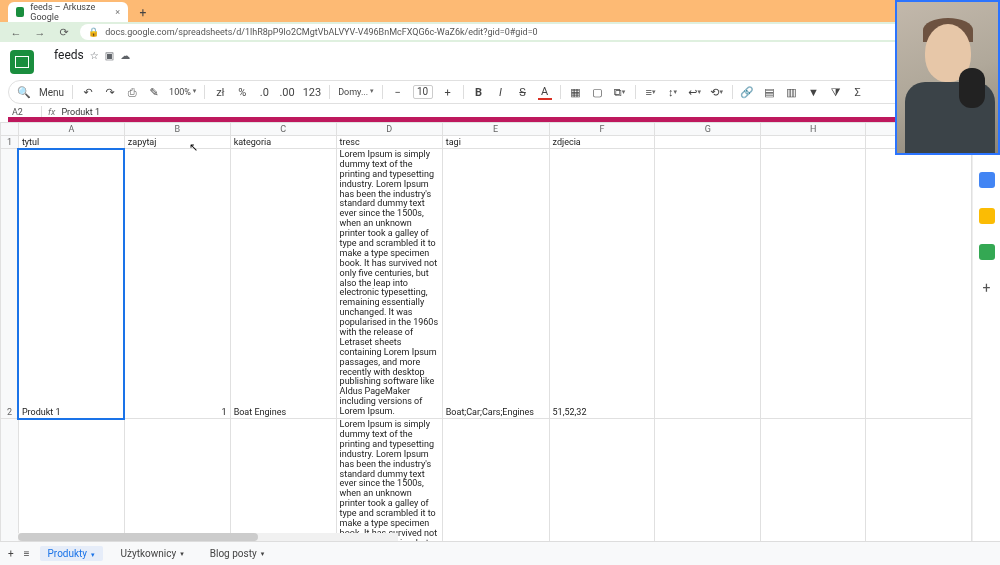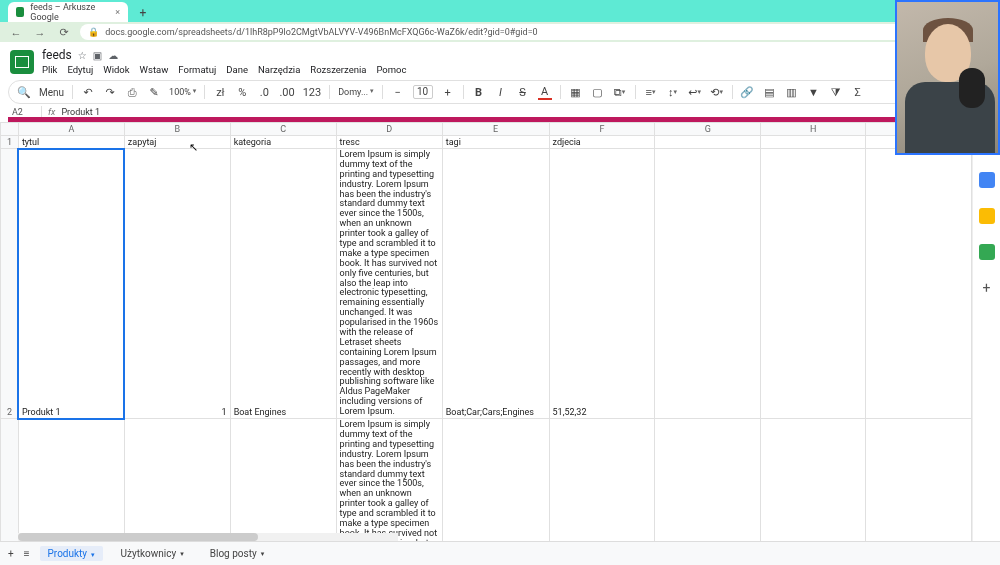--- a/index.html
+++ b/index.html
@@ -1,33 +1,33 @@
 <!DOCTYPE html>
 <html><head>
 <meta charset="utf-8">
 <style>
 * { margin:0; padding:0; box-sizing:border-box; font-family:"Google Sans",Roboto,Arial,sans-serif; }
 body { background:#fff; width:1000px; height:565px; overflow:hidden; position:relative; }
 
 
-.browser-top { height:42px; background:#5eead4; }
+.browser-top { height:42px; background:#fdba74; }
 .tab-strip { height:22px; display:flex; align-items:flex-end; padding-left:8px; gap:6px; }
 .tab { width:120px; height:20px; background:#fff; border-radius:6px 6px 0 0; font-size:9px; color:#444; display:flex; align-items:center; padding:0 8px; gap:6px; }
 .tab .favicon { width:10px; height:10px; background:#1a8e3e; border-radius:2px; display:flex; align-items:center; justify-content:center; color:#fff; font-size:7px; }
 .tab .close { margin-left:auto; color:#777; }
 .new-tab { width:18px; height:18px; display:flex; align-items:center; justify-content:center; color:#444; font-size:12px; border-radius:50%; }
 .addr-row { height:20px; display:flex; align-items:center; padding:0 8px; gap:8px; background:#dff0df; }
 .nav-btn { width:16px; height:16px; display:flex; align-items:center; justify-content:center; color:#555; font-size:11px; }
 .url-bar { flex:1; height:16px; background:#fff; border-radius:8px; font-size:9px; color:#555; display:flex; align-items:center; padding:0 8px; gap:6px; }
 .url-bar .lock { color:#555; }
 .addr-icons { display:flex; gap:6px; align-items:center; padding-right:4px; }
 .addr-icons span { font-size:10px; color:#666; }
 
 
-.docs-header { height:36px; display:flex; padding:6px 10px 0 10px; gap:8px; }
+.docs-header { height:36px; display:flex; padding:6px 10px 0 10px; gap:20px; }
 .sheets-logo { width:24px; height:24px; background:#1a8e3e; border-radius:4px; display:flex; align-items:center; justify-content:center; color:#fff; font-size:10px; position:relative; margin-top:2px; }
 .sheets-logo::after{content:"";position:absolute;width:12px;height:10px;border:1px solid #fff;top:6px;left:5px;}
 .doc-meta { display:flex; flex-direction:column; gap:2px; }
 .title-row { display:flex; align-items:center; gap:6px; font-size:12px; }
 .doc-title { color:#202124; font-size:12px; }
 .title-icon { color:#5f6368; font-size:10px; }
 .menu-row { display:flex; gap:10px; font-size:9.5px; color:#202124; }
 .docs-header .right { margin-left:auto; display:flex; gap:12px; align-items:center; padding-right:4px;}
 .rbtn { width:18px;height:18px;display:flex;align-items:center;justify-content:center;color:#444;font-size:12px;}
 
@@ -115,31 +115,20 @@
 </div>
 
 <div class="docs-header">
   <div class="sheets-logo"></div>
   <div class="doc-meta">
     <div class="title-row">
       <span class="doc-title">feeds</span>
       <span class="title-icon">☆</span>
       <span class="title-icon">▣</span>
       <span class="title-icon">☁</span>
-    </div>
-    <div class="menu-row">
-      <span>Plik</span>
-      <span>Edytuj</span>
-      <span>Widok</span>
-      <span>Wstaw</span>
-      <span>Formatuj</span>
-      <span>Dane</span>
-      <span>Narzędzia</span>
-      <span>Rozszerzenia</span>
-      <span>Pomoc</span>
     </div>
   </div>
   <div class="right">
     <span class="rbtn">↺</span>
     <span class="rbtn">▤</span>
     <span class="rbtn">▢▾</span>
   </div>
 </div>
 
 <div class="toolbar">

